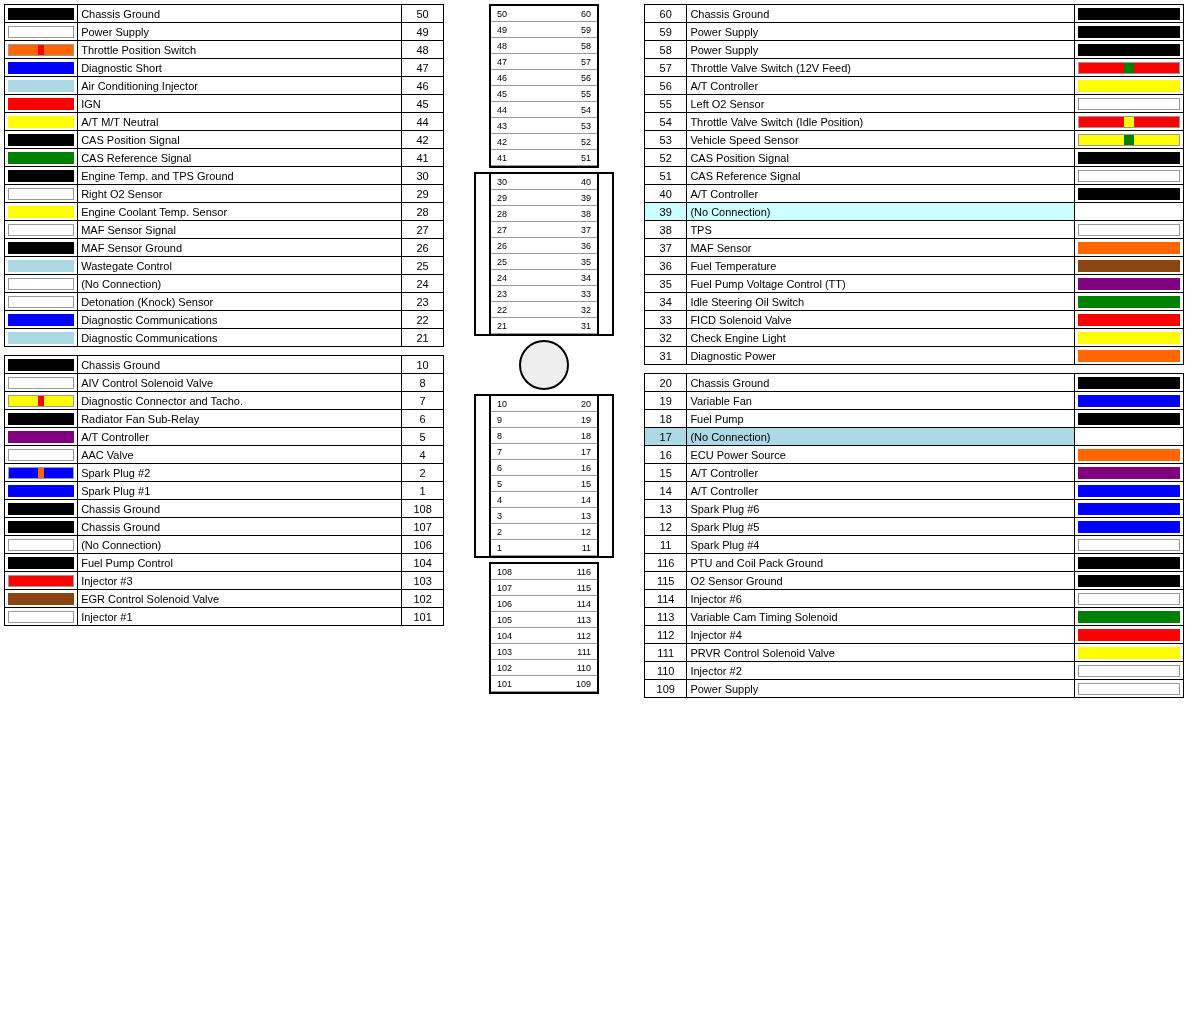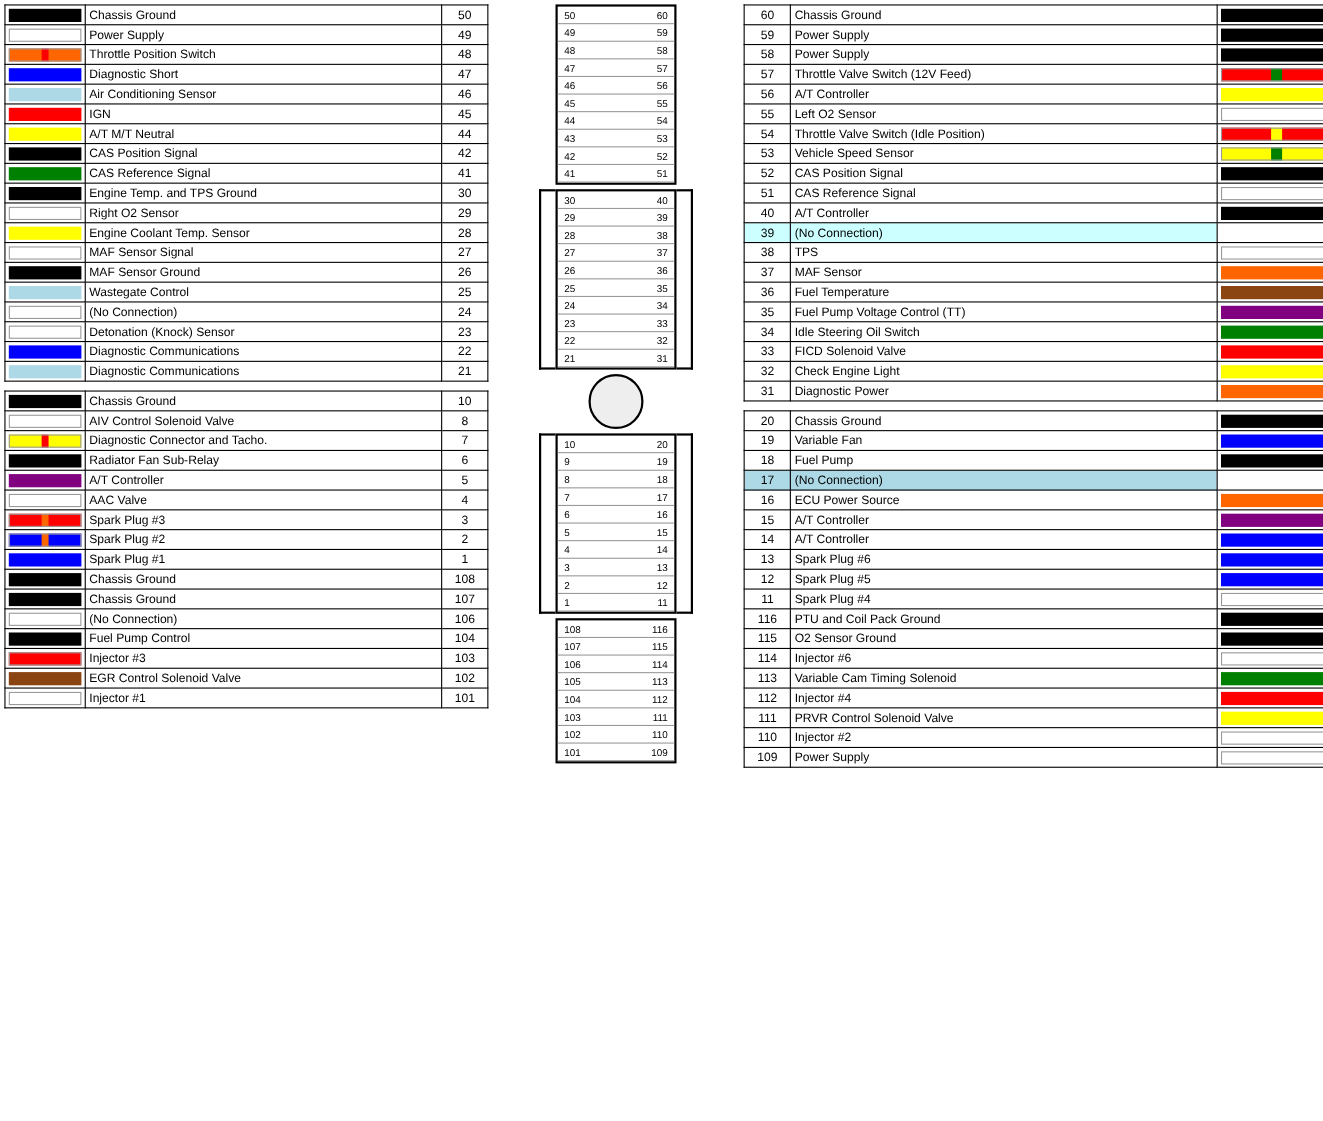--- a/index.html
+++ b/index.html
@@ -8,21 +8,21 @@
       font-size: 11px;
       background: #fff;
       width: 1203px;
       overflow-x: hidden;
     }
     .main-container {
       display: flex;
       flex-direction: row;
       width: 1203px;
       padding: 4px;
-      gap: 16px;
+      gap: 0;
     }
     
     .left-panel {
       width: 440px;
       flex-shrink: 0;
     }
     .left-panel table {
       width: 100%;
       border-collapse: collapse;
     }
@@ -120,21 +120,21 @@
       <td class="color-cell">
               <div style="height:12px;width:100%;background:#0000ff;border:none;"></div>
             </td>
       <td class="name-cell">Diagnostic Short</td>
       <td class="num-cell">47</td>
     </tr>
           <tr>
       <td class="color-cell">
               <div style="height:12px;width:100%;background:#add8e6;border:none;"></div>
             </td>
-      <td class="name-cell">Air Conditioning Sensor</td>
+      <td class="name-cell">Air Conditioning Injector</td>
       <td class="num-cell">46</td>
     </tr>
           <tr>
       <td class="color-cell">
               <div style="height:12px;width:100%;background:#ff0000;border:none;"></div>
             </td>
       <td class="name-cell">IGN</td>
       <td class="num-cell">45</td>
     </tr>
           <tr>
@@ -270,27 +270,20 @@
     </tr>
           <tr>
       <td class="color-cell">
               <div style="height:12px;width:100%;background:#ffffff;border:1px solid #999;"></div>
             </td>
       <td class="name-cell">AAC Valve</td>
       <td class="num-cell">4</td>
     </tr>
           <tr>
       <td class="color-cell">
-              <div style="height:12px;width:100%;background:linear-gradient(to right,#ff0000 0%,#ff0000 45%,#ff6600 45%,#ff6600 55%,#ff0000 55%,#ff0000 100%);border:1px solid #999;"></div>
-            </td>
-      <td class="name-cell">Spark Plug #3</td>
-      <td class="num-cell">3</td>
-    </tr>
-          <tr>
-      <td class="color-cell">
               <div style="height:12px;width:100%;background:linear-gradient(to right,#0000ff 0%,#0000ff 45%,#ff6600 45%,#ff6600 55%,#0000ff 55%,#0000ff 100%);border:1px solid #999;"></div>
             </td>
       <td class="name-cell">Spark Plug #2</td>
       <td class="num-cell">2</td>
     </tr>
           <tr>
       <td class="color-cell">
               <div style="height:12px;width:100%;background:#0000ff;border:none;"></div>
             </td>
       <td class="name-cell">Spark Plug #1</td>

